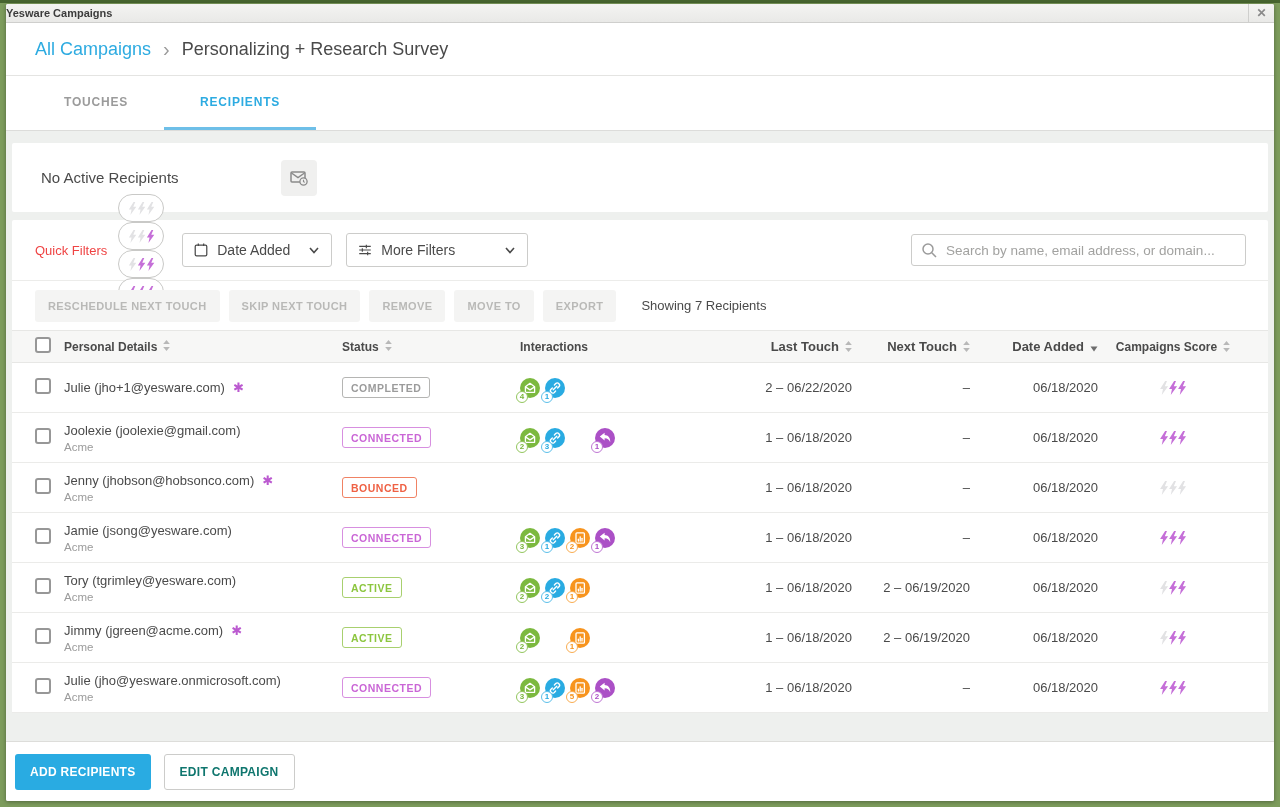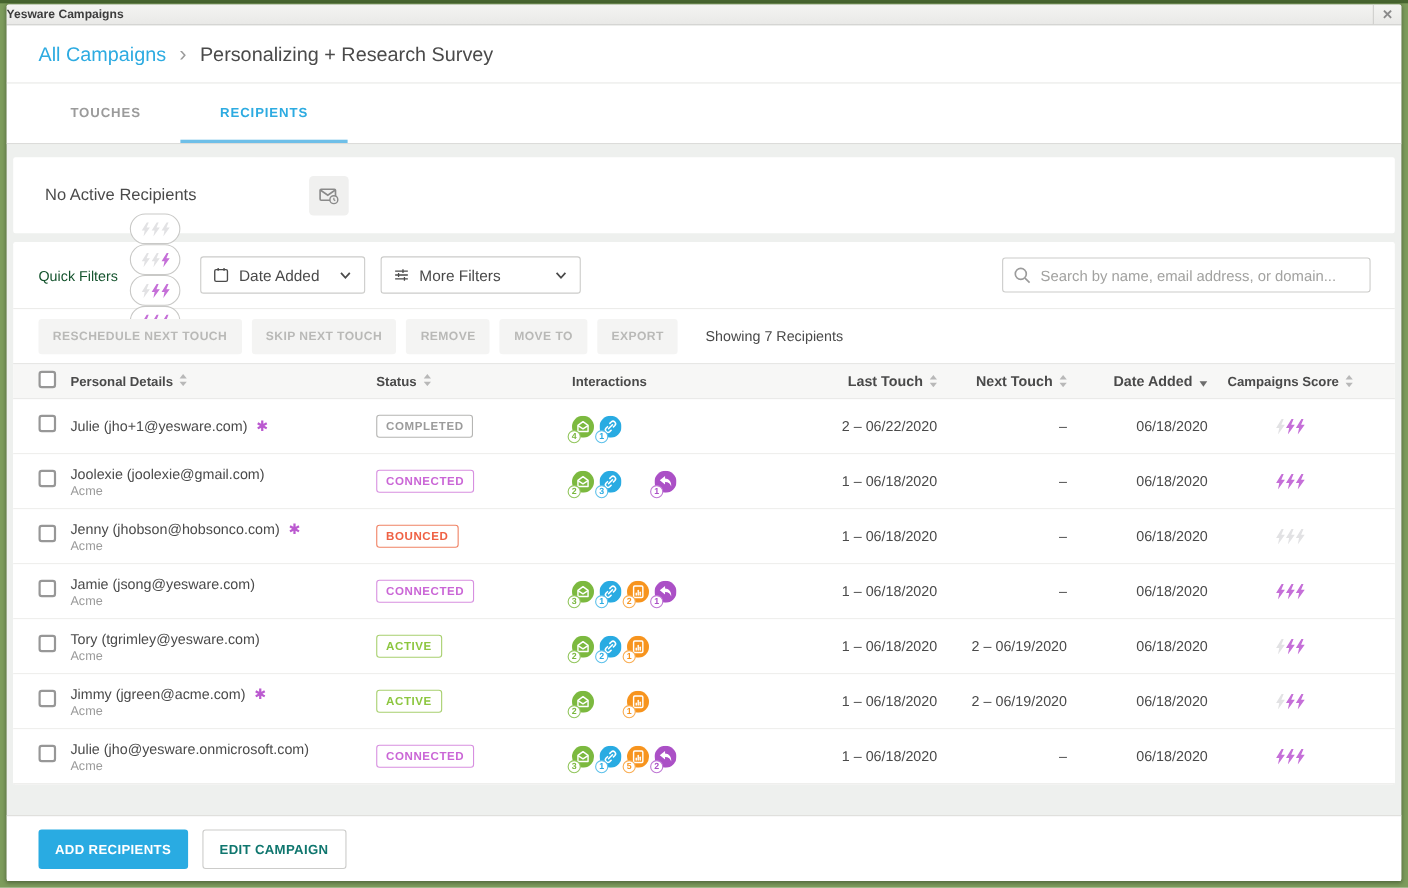--- a/index.html
+++ b/index.html
@@ -67,21 +67,21 @@
     border-radius:4px; display:flex; align-items:center; justify-content:center; cursor:pointer;
   }
 
   .main-card{ display:flex; flex-direction:column; }
 
   
   .filter-row{
     height:61px; display:flex; align-items:center;
     padding:0 22px 0 23px; border-bottom:1px solid #ececea;
   }
-  .qf-label{ font-size:13px; color:#14532d; margin-right:11px;text-align:center; }
+  .qf-label{ font-size:13px; color:#ef4444; margin-right:11px;text-align:center; }
   .pill{
     width:46px; height:28px; border:1px solid #c9c9c7; border-radius:14px;
     display:flex; align-items:center; justify-content:center; gap:0;
     margin-right:6px; cursor:pointer; background:#fff;
   }
   .select-box{
     height:34px; border:1px solid #ccccca; border-radius:3px; background:#fff;
     display:flex; align-items:center; padding:0 10px; cursor:pointer;
     font-size:14px; color:#4a4a4a;
   }
@@ -160,21 +160,21 @@
   .islot.clicks .ibadge{ color:#29abe2; border-color:#5dc0ea; }
   .islot.views .ibadge{ color:#f7941e; border-color:#f9ad52; }
   .islot.replies .ibadge{ color:#ab50c6; border-color:#bf77d4; }
 
   .boltrow{ display:flex; align-items:center; }
   .boltrow svg{ margin:0 -0.5px; }
 
   
   .footer{
     flex:0 0 auto; height:60px; background:#fff; border-top:1px solid #ddddda;
-    display:flex; align-items:center; padding-left:29px; gap:13px;
+    display:flex; align-items:center; padding-left:9px; gap:13px;
   }
   .btn-primary{
     background:#29abe2; color:#fff; border:none; border-radius:3px;
     font-size:12px; font-weight:bold; letter-spacing:.3px; padding:11px 15px;
     cursor:pointer; font-family:"Liberation Sans", sans-serif;
   }
   .btn-secondary{
     background:#fff; color:#0f766e; border:1px solid #ccccca; border-radius:3px;
     font-size:12px; font-weight:bold; letter-spacing:.3px; padding:10px 15px;
     cursor:pointer; font-family:"Liberation Sans", sans-serif;

